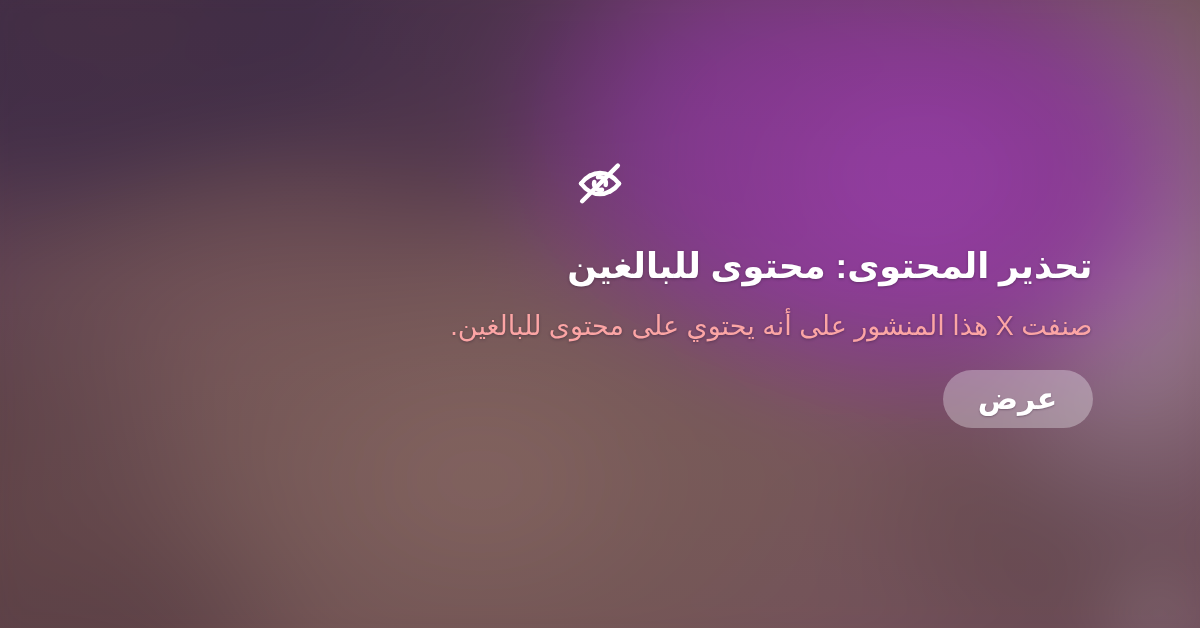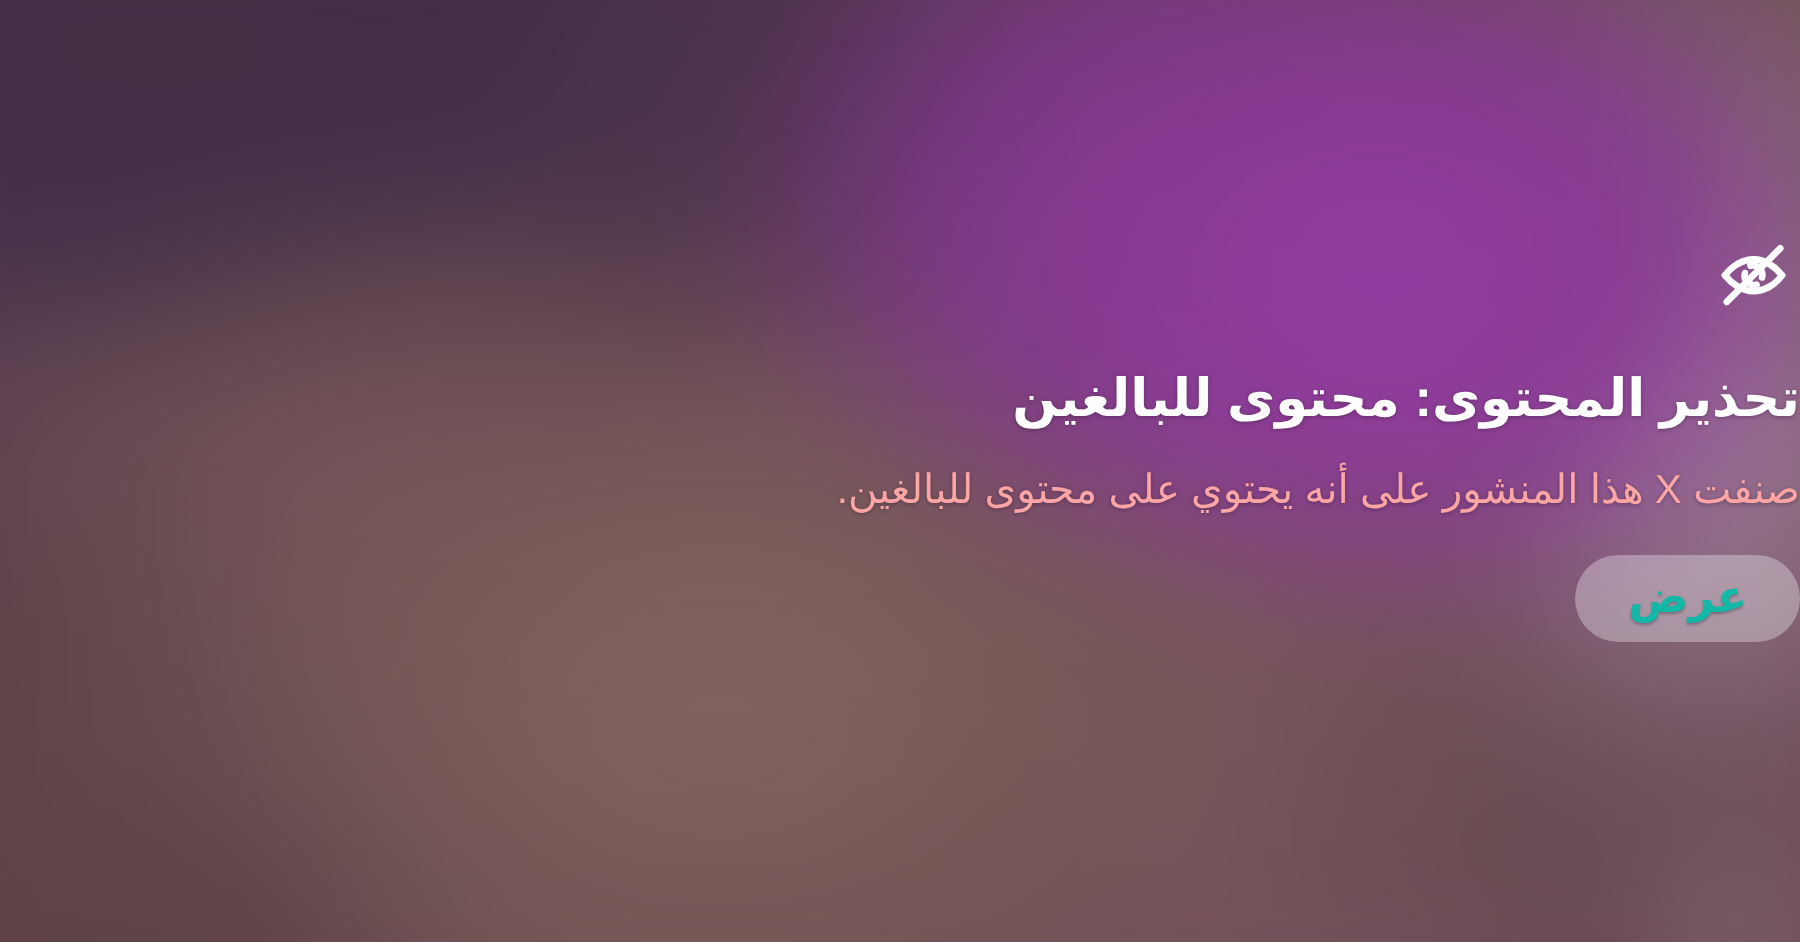--- a/index.html
+++ b/index.html
@@ -60,20 +60,21 @@
     inset: 0;
     background: linear-gradient(180deg, rgba(30,18,32,0.10) 0%, rgba(30,18,32,0.04) 45%, rgba(30,18,32,0.10) 100%);
   }
 
   
   .content {
     position: absolute;
     inset: 0;
     display: flex;
     flex-direction: column;
+    align-items: center;
     justify-content: flex-start;
     padding-top: 152px;
     box-sizing: border-box;
   }
 
   
   .warning-icon {
     width: 62px;
     height: 62px;
     display: block;
@@ -121,21 +122,21 @@
   .view-button {
     display: inline-flex;
     align-items: center;
     justify-content: center;
     min-width: 150px;
     height: 58px;
     padding: 0 30px;
     border: none;
     border-radius: 999px;
     background: rgba(250,248,252,0.33);
-    color: #14b8a6;
+    color: #ffffff;
     font-family: "Liberation Sans", "DejaVu Sans", sans-serif;
     font-size: 30px;
     font-weight: bold;
     line-height: 1;
     cursor: pointer;
     box-sizing: border-box;
     text-shadow: 0 1px 2px rgba(40,24,44,0.35);
     backdrop-filter: blur(2px);
   }
 </style>

